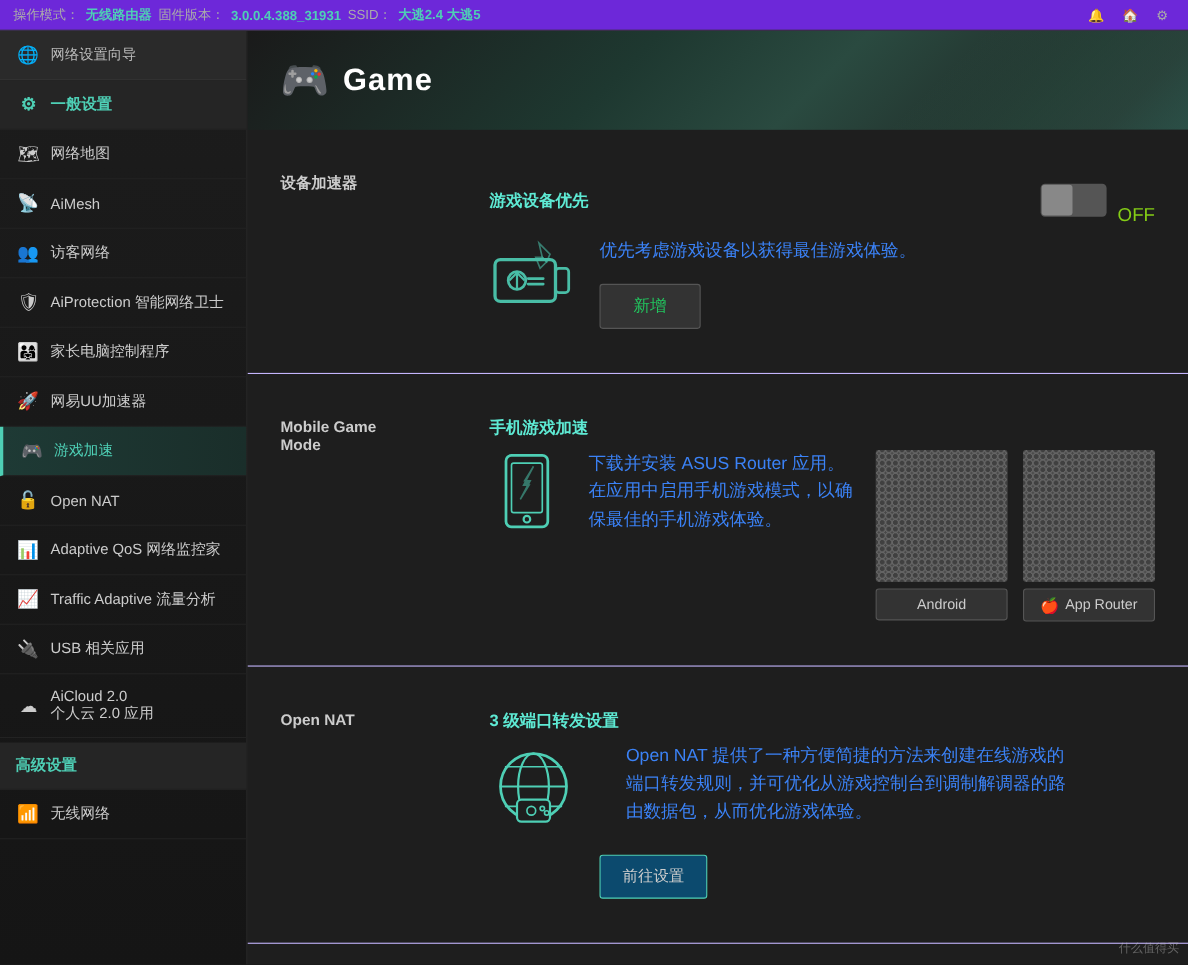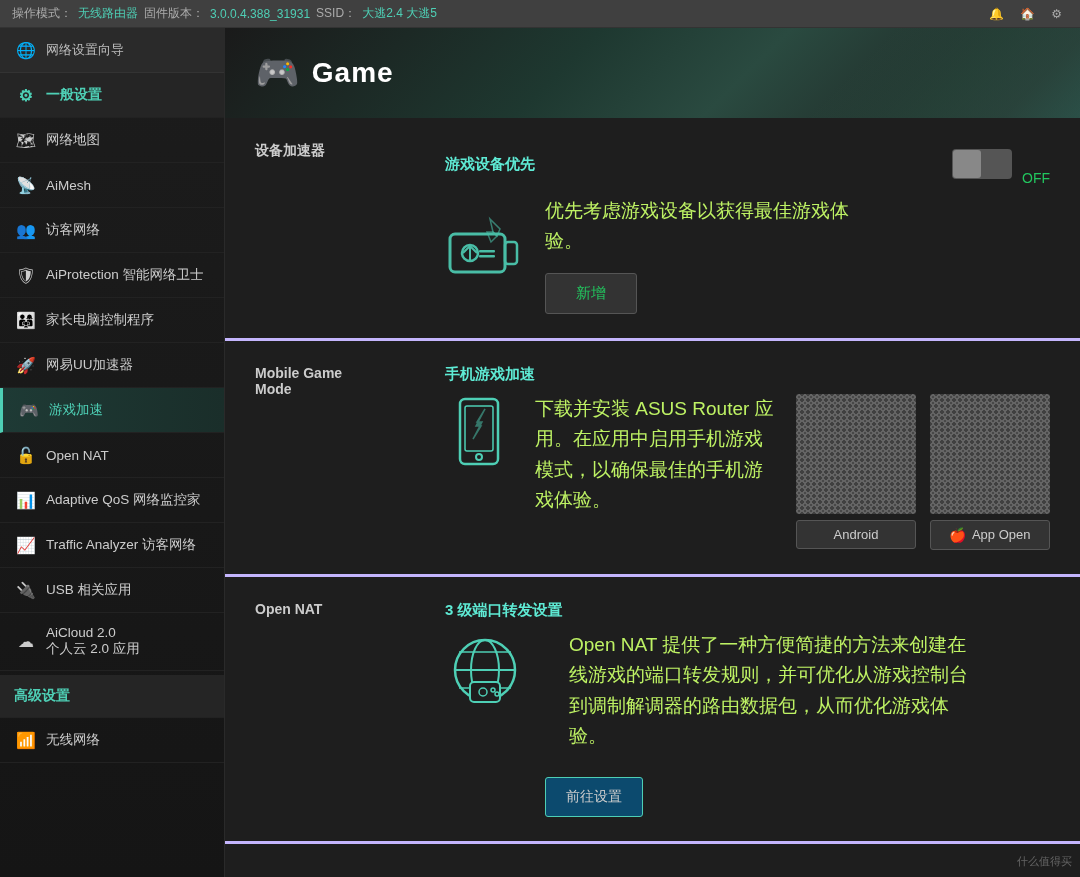--- a/index.html
+++ b/index.html
@@ -9,32 +9,32 @@
       color: #ccc;
       width: 1080px;
       height: 877px;
       overflow: hidden;
       display: flex;
       flex-direction: column;
     }
 
     
     .topbar {
-      background: #404040;
+      background: #6d28d9;
       height: 28px;
       display: flex;
       align-items: center;
       padding: 0 12px;
       font-size: 12px;
       color: #aaa;
       border-bottom: 1px solid #333;
       flex-shrink: 0;
     }
     .topbar span { margin-right: 6px; }
-    .topbar .highlight { color: #4ecfb5; font-weight: normal; }
+    .topbar .highlight { color: #4ecfb5; font-weight: bold; }
     .topbar-icons {
       margin-left: auto;
       display: flex;
       gap: 10px;
     }
 
     
     .main-layout {
       display: flex;
       flex: 1;
@@ -136,22 +136,22 @@
       color: #fff;
       letter-spacing: 1px;
     }
 
     
     .content-body {
       padding: 0;
     }
 
     .section {
-      border-bottom: 3px solid #c4b5fd;
-      padding: 24px 30px;
+      border-bottom: 1px solid #c4b5fd;
+      padding: 40px 30px;
     }
 
     .section-row {
       display: flex;
       gap: 30px;
     }
 
     .section-label {
       width: 160px;
       flex-shrink: 0;
@@ -174,22 +174,22 @@
       margin-bottom: 10px;
     }
 
     .section-subtitle {
       font-size: 15px;
       color: #5eead4;
       font-weight: bold;
     }
 
     .description {
-      font-size: 19px;
-      color: #bef264;
+      font-size: 16px;
+      color: #3b82f6;
       line-height: 1.6;
       margin-bottom: 16px;
       max-width: 320px;
     }
 
     
     .toggle-wrapper {
       display: flex;
       align-items: center;
       gap: 10px;
@@ -206,22 +206,22 @@
     }
     .toggle-thumb {
       width: 28px;
       height: 28px;
       background: #888;
       border-radius: 3px;
       position: absolute;
       left: 1px;
     }
     .toggle-label {
-      font-size: 14px;
-      color: #22c55e;
+      font-size: 17px;
+      color: #84cc16;
       margin-top: 28px;
     }
 
     
     .add-btn {
       background: #333;
       border: 1px solid #555;
       color: #22c55e;
       padding: 10px 30px;
       font-size: 15px;
@@ -395,21 +395,21 @@
     <div class="sidebar-item">
       <span class="sidebar-icon">🔓</span>
       <span>Open NAT</span>
     </div>
     <div class="sidebar-item">
       <span class="sidebar-icon">📊</span>
       <span>Adaptive QoS 网络监控家</span>
     </div>
     <div class="sidebar-item">
       <span class="sidebar-icon">📈</span>
-      <span>Traffic Analyzer 访客网络</span>
+      <span>Traffic Adaptive 流量分析</span>
     </div>
     <div class="sidebar-item">
       <span class="sidebar-icon">🔌</span>
       <span>USB 相关应用</span>
     </div>
     <div class="sidebar-item">
       <span class="sidebar-icon">☁</span>
       <span>AiCloud 2.0<br>个人云 2.0 应用</span>
     </div>
 
@@ -498,21 +498,21 @@
               </div>
               <div class="qr-group">
                 <div class="qr-area">
                   <div class="qr-code"></div>
                   <button class="store-btn">Android</button>
                 </div>
                 <div class="qr-area">
                   <div class="qr-code"></div>
                   <button class="store-btn">
                     <span class="appstore-icon">🍎</span>
-                    <span>App Open</span>
+                    <span>App Router</span>
                   </button>
                 </div>
               </div>
             </div>
           </div>
         </div>
       </div>
 
       <div class="section">
         <div class="section-row">

